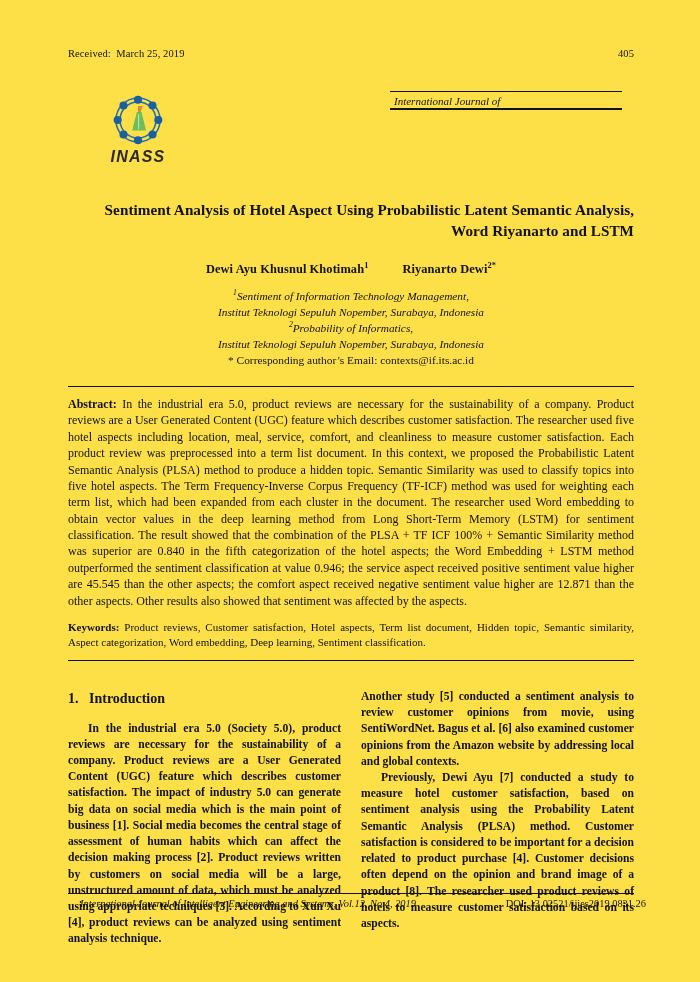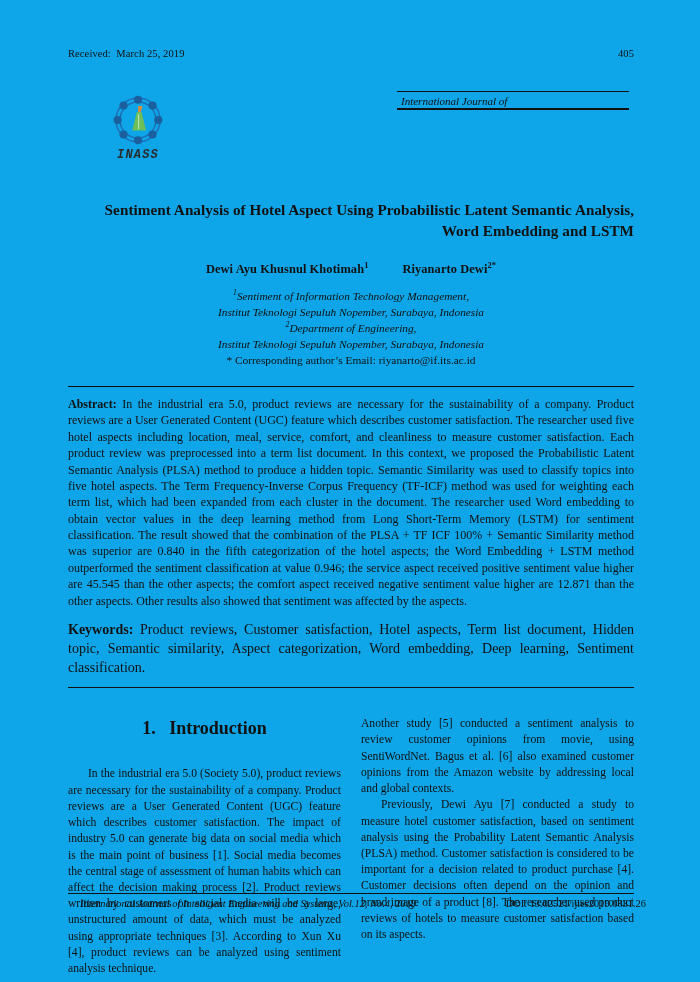--- a/index.html
+++ b/index.html
@@ -13,21 +13,21 @@
     font-family: "Liberation Serif", "DejaVu Serif", serif;
     color: #111111;
     position: relative;
     overflow: hidden;
   }
   .page {
     position: absolute;
     left: 0; top: 0;
     width: 700px;
     height: 982px;
-    background: #0ea5e9;
+    background: #fde047;
   }
   .content {
     position: absolute;
     left: 68px;
     top: 48px;
     width: 566px;
   }
 
   
   .runhead {
@@ -50,31 +50,31 @@
     height: 78px;
   }
   .logo-block {
     width: 120px;
     padding-left: 20px;
     box-sizing: border-box;
     text-align: center;
   }
   .logo-svg { display: block; margin: 0 auto; }
   .logo-text {
-    font-family: Liberation Mono, monospace;
+    font-family: Liberation Sans, sans-serif;
     font-style: italic;
     font-weight: bold;
-    font-size: 12px;
+    font-size: 16px;
     letter-spacing: 1.2px;
     color: #2a2a2a;
     margin-top: -1px;
   }
   .journal-block {
     width: 232px;
-    margin-right: 5px;
+    margin-right: 12px;
   }
   .rule-thin {
     border-top: 1.2px solid #111;
     width: 100%;
   }
   .rule-thick {
     border-top: 2.2px solid #111;
     width: 100%;
   }
   .jrnl-line1 {
@@ -144,21 +144,21 @@
     margin-top: 9px;
     text-align: justify;
     font-size: 12px;
     line-height: 1.365;
     text-justify: inter-word;
   }
   .abstract b, .keywords b { font-weight: bold; }
   .keywords {
     margin-top: 11px;
     text-align: justify;
-    font-size: 14px;
+    font-size: 11px;
     line-height: 1.365;
   }
   .rule-below-kw {
     margin-top: 10px;
     border-top: 1.6px solid #111;
     width: 100%;
   }
 
   
   .body-cols {
@@ -168,28 +168,29 @@
   }
   .col {
     width: 273px;
     font-size: 11.6px;
     line-height: 1.40;
     text-align: justify;
     text-justify: inter-word;
   }
   .sec-head {
     font-weight: bold;
-    font-size: 18px;
-    margin-bottom: 25px;
+    font-size: 14px;
+    margin-bottom: 12px;
     white-space: pre;
-    text-align: center;
+    text-align: left;
   }
   .col p {
     margin: 0;
     text-indent: 20px;
+    font-weight: bold;
   }
   .col p.cont { text-indent: 0; }
 
   
   .footer-rule {
     position: absolute;
     left: 68px;
     top: 893px;
     width: 566px;
     border-top: 1.1px solid #111;
@@ -245,33 +246,33 @@
 
       <div class="journal-block">
         <div class="rule-thin"></div>
         <div class="jrnl-line1">International Journal of</div>
         <div class="rule-thick"></div>
       </div>
     </div>
 
     <div class="title">
       <span>Sentiment Analysis of Hotel Aspect Using Probabilistic Latent Semantic Analysis,</span><br>
-      <span>Word Embedding and LSTM</span>
+      <span>Word Riyanarto and LSTM</span>
     </div>
 
     <div class="authors">
       <span class="auth"><span>Dewi Ayu Khusnul Khotimah</span><sup>1</sup></span><span class="gap"></span><span class="auth"><span>Riyanarto Dewi</span><sup>2*</sup></span>
     </div>
 
     <div class="affil">
       <sup>1</sup><span>Sentiment of Information Technology Management,</span><br>
       <span>Institut Teknologi Sepuluh Nopember, Surabaya, Indonesia</span><br>
-      <sup>2</sup><span>Department of Engineering,</span><br>
+      <sup>2</sup><span>Probability of Informatics,</span><br>
       <span>Institut Teknologi Sepuluh Nopember, Surabaya, Indonesia</span>
-      <span class="email">* Corresponding author’s Email: riyanarto@if.its.ac.id</span>
+      <span class="email">* Corresponding author’s Email: contexts@if.its.ac.id</span>
     </div>
 
     <div class="rule-abstract"></div>
     <div class="abstract">
       <b>Abstract:</b><span> In the industrial era 5.0, product reviews are necessary for the sustainability of a company. Product reviews are a User Generated Content (UGC) feature which describes customer satisfaction. The researcher used five hotel aspects including location, meal, service, comfort, and cleanliness to measure customer satisfaction. Each product review was preprocessed into a term list document. In this context, we proposed the Probabilistic Latent Semantic Analysis (PLSA) method to produce a hidden topic. Semantic Similarity was used to classify topics into five hotel aspects. The Term Frequency-Inverse Corpus Frequency (TF-ICF) method was used for weighting each term list, which had been expanded from each cluster in the document. The researcher used Word embedding to obtain vector values in the deep learning method from Long Short-Term Memory (LSTM) for sentiment classification. The result showed that the combination of the PLSA + TF ICF 100% + Semantic Similarity method was superior are 0.840 in the fifth categorization of the hotel aspects; the Word Embedding + LSTM method outperformed the sentiment classification at value 0.946; the service aspect received positive sentiment value higher are 45.545 than the other aspects; the comfort aspect received negative sentiment value higher are 12.871 than the other aspects. Other results also showed that sentiment was affected by the aspects.</span>
     </div>
 
     <div class="keywords">
       <b>Keywords:</b><span> Product reviews, Customer satisfaction, Hotel aspects, Term list document, Hidden topic, Semantic similarity, Aspect categorization, Word embedding, Deep learning, Sentiment classification.</span>
     </div>

